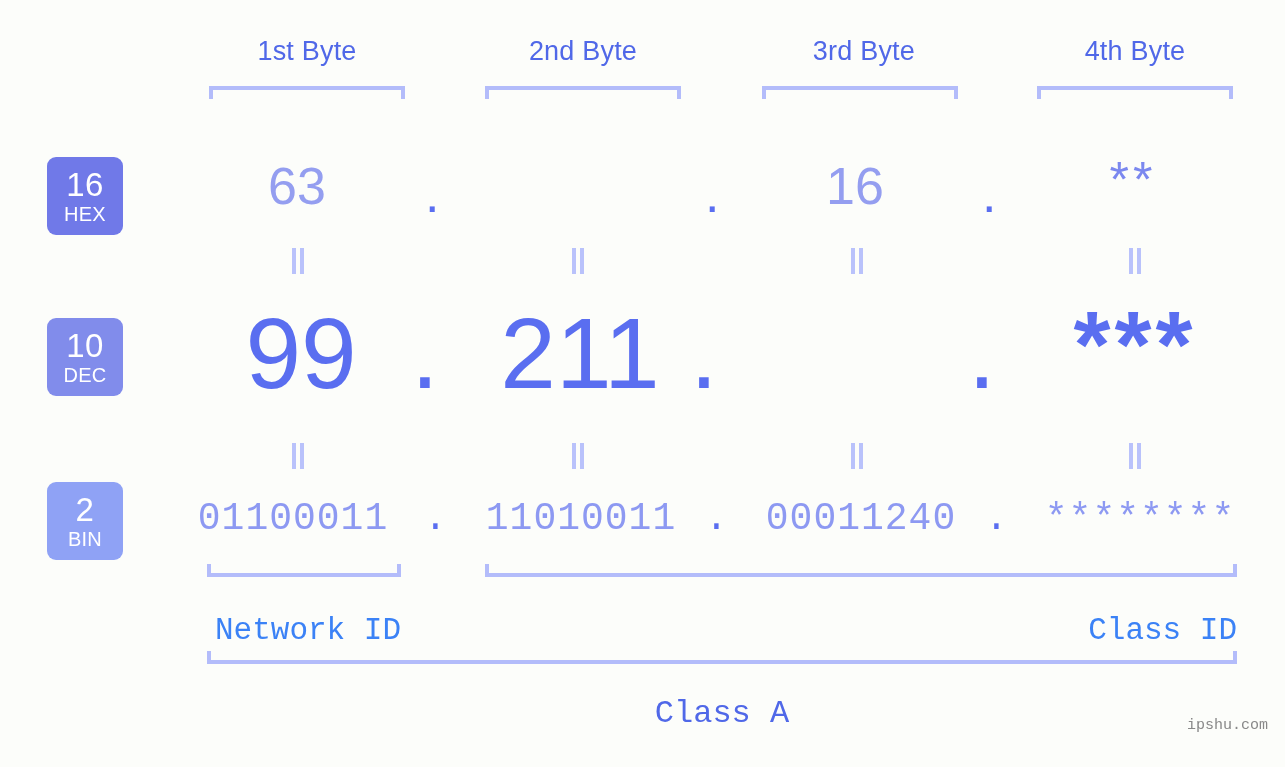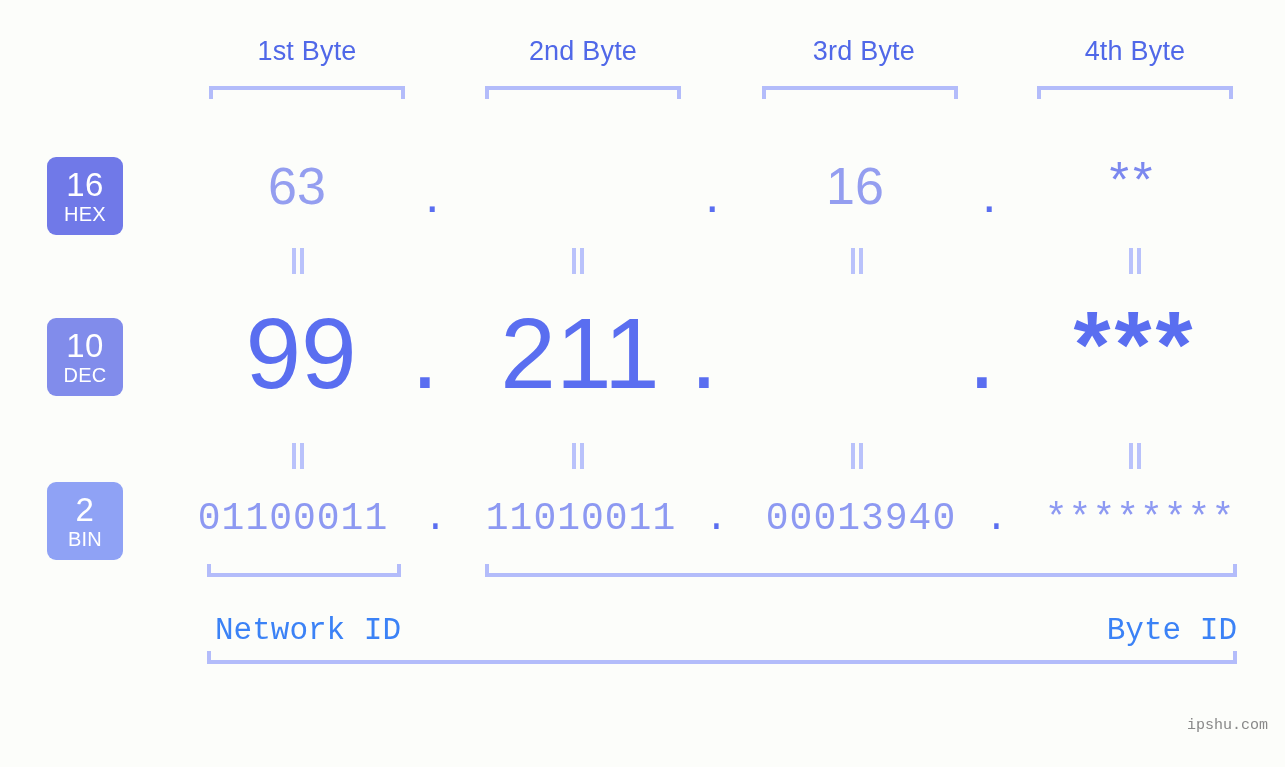--- a/index.html
+++ b/index.html
@@ -251,27 +251,28 @@
   </div>
   <div class="abs eqmark" style="left:1129px; top:443px;">
     <span class="bar" style="left:0px;"></span>
       <span class="bar" style="left:8px;"></span>
   </div>
 
   <div class="abs bin-val" style="left:195px; top:500px; width:196px;">01100011</div>
   <div class="abs dot-mono" style="left:424px; top:500px;">.</div>
   <div class="abs bin-val" style="left:483px; top:500px; width:196px;">11010011</div>
   <div class="abs dot-mono" style="left:705px; top:500px;">.</div>
-  <div class="abs bin-val" style="left:763px; top:500px; width:196px;">00013940</div>
+  <div class="abs bin-val" style="left:763px; top:500px; width:196px;">00011240</div>
   <div class="abs dot-mono" style="left:985px; top:500px;">.</div>
   <div class="abs bin-val" style="left:1042px; top:500px; width:196px;">********</div>
 
   <div class="abs bracket-bottom" style="left:207px; top:564px; width:194px;"></div>
   <div class="abs bracket-bottom" style="left:485px; top:564px; width:752px;"></div>
 
   <div class="abs id-label" style="left:207px; top:615px; width:194px;">Network ID</div>
-  <div class="abs id-label" style="left:485px; top:615px; width:752px;">Byte ID</div>
+  <div class="abs id-label" style="left:485px; top:615px; width:752px;">Class ID</div>
 
   <div class="abs bracket-bottom" style="left:207px; top:651px; width:1030px;"></div>
+  <div class="abs class-label" style="left:207px; top:698px; width:1030px;">Class A</div>
 
   <div class="abs watermark" style="left:1187px; top:718px;">ipshu.com</div>
 
 </div>
 
 </body></html>

